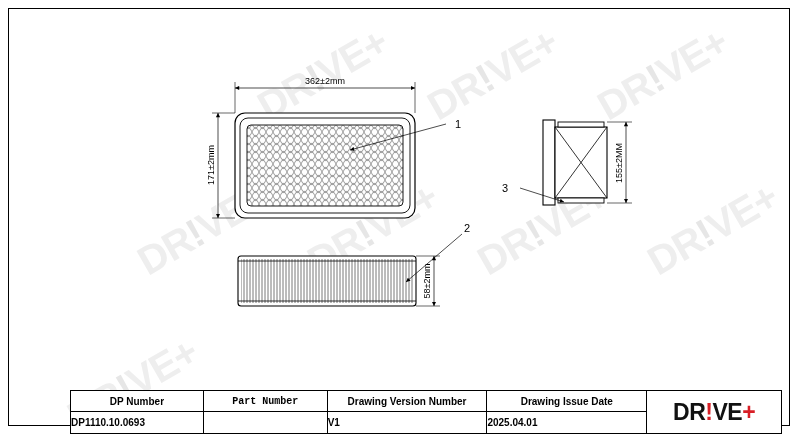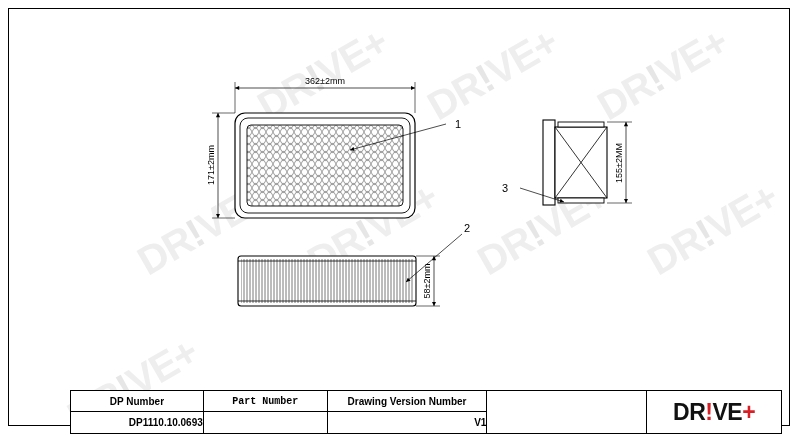--- a/index.html
+++ b/index.html
@@ -86,21 +86,21 @@
     text-align: center;
     font-size: 10px;
     font-weight: bold;
     border-bottom: 1px solid #000;
     box-sizing: border-box;
     white-space: nowrap;
   }
   .tb-val {
     flex: 1;
     line-height: 21px;
-    text-align: right;
+    text-align: left;
     font-size: 10px;
     font-weight: bold;
     white-space: nowrap;
   }
   .c1 { width: 133px; }
   .c2 { width: 124px; font-family: Liberation Mono, monospace; }
   .c3 { width: 160px; }
   .c4 { width: 160px; }
   .c5 { width: 134px; display: flex; align-items: center; justify-content: center; }
   .logo {
@@ -217,19 +217,21 @@
       <div class="tb-val">DP1110.10.0693</div>
     </div>
     <div class="tb-col c2">
       <div class="tb-head">Part Number</div>
     </div>
     <div class="tb-col c3">
       <div class="tb-head">Drawing Version Number</div>
       <div class="tb-val">V1</div>
     </div>
     <div class="tb-col c4">
+      <div class="tb-head">Drawing Issue Date</div>
+      <div class="tb-val">2025.04.01</div>
     </div>
     <div class="tb-col c5">
       <div class="logo"><span>DR</span><span class="bang">!</span><span>VE</span><span class="plus">+</span></div>
     </div>
   </div>
 
 </div>
 
 </body></html>

